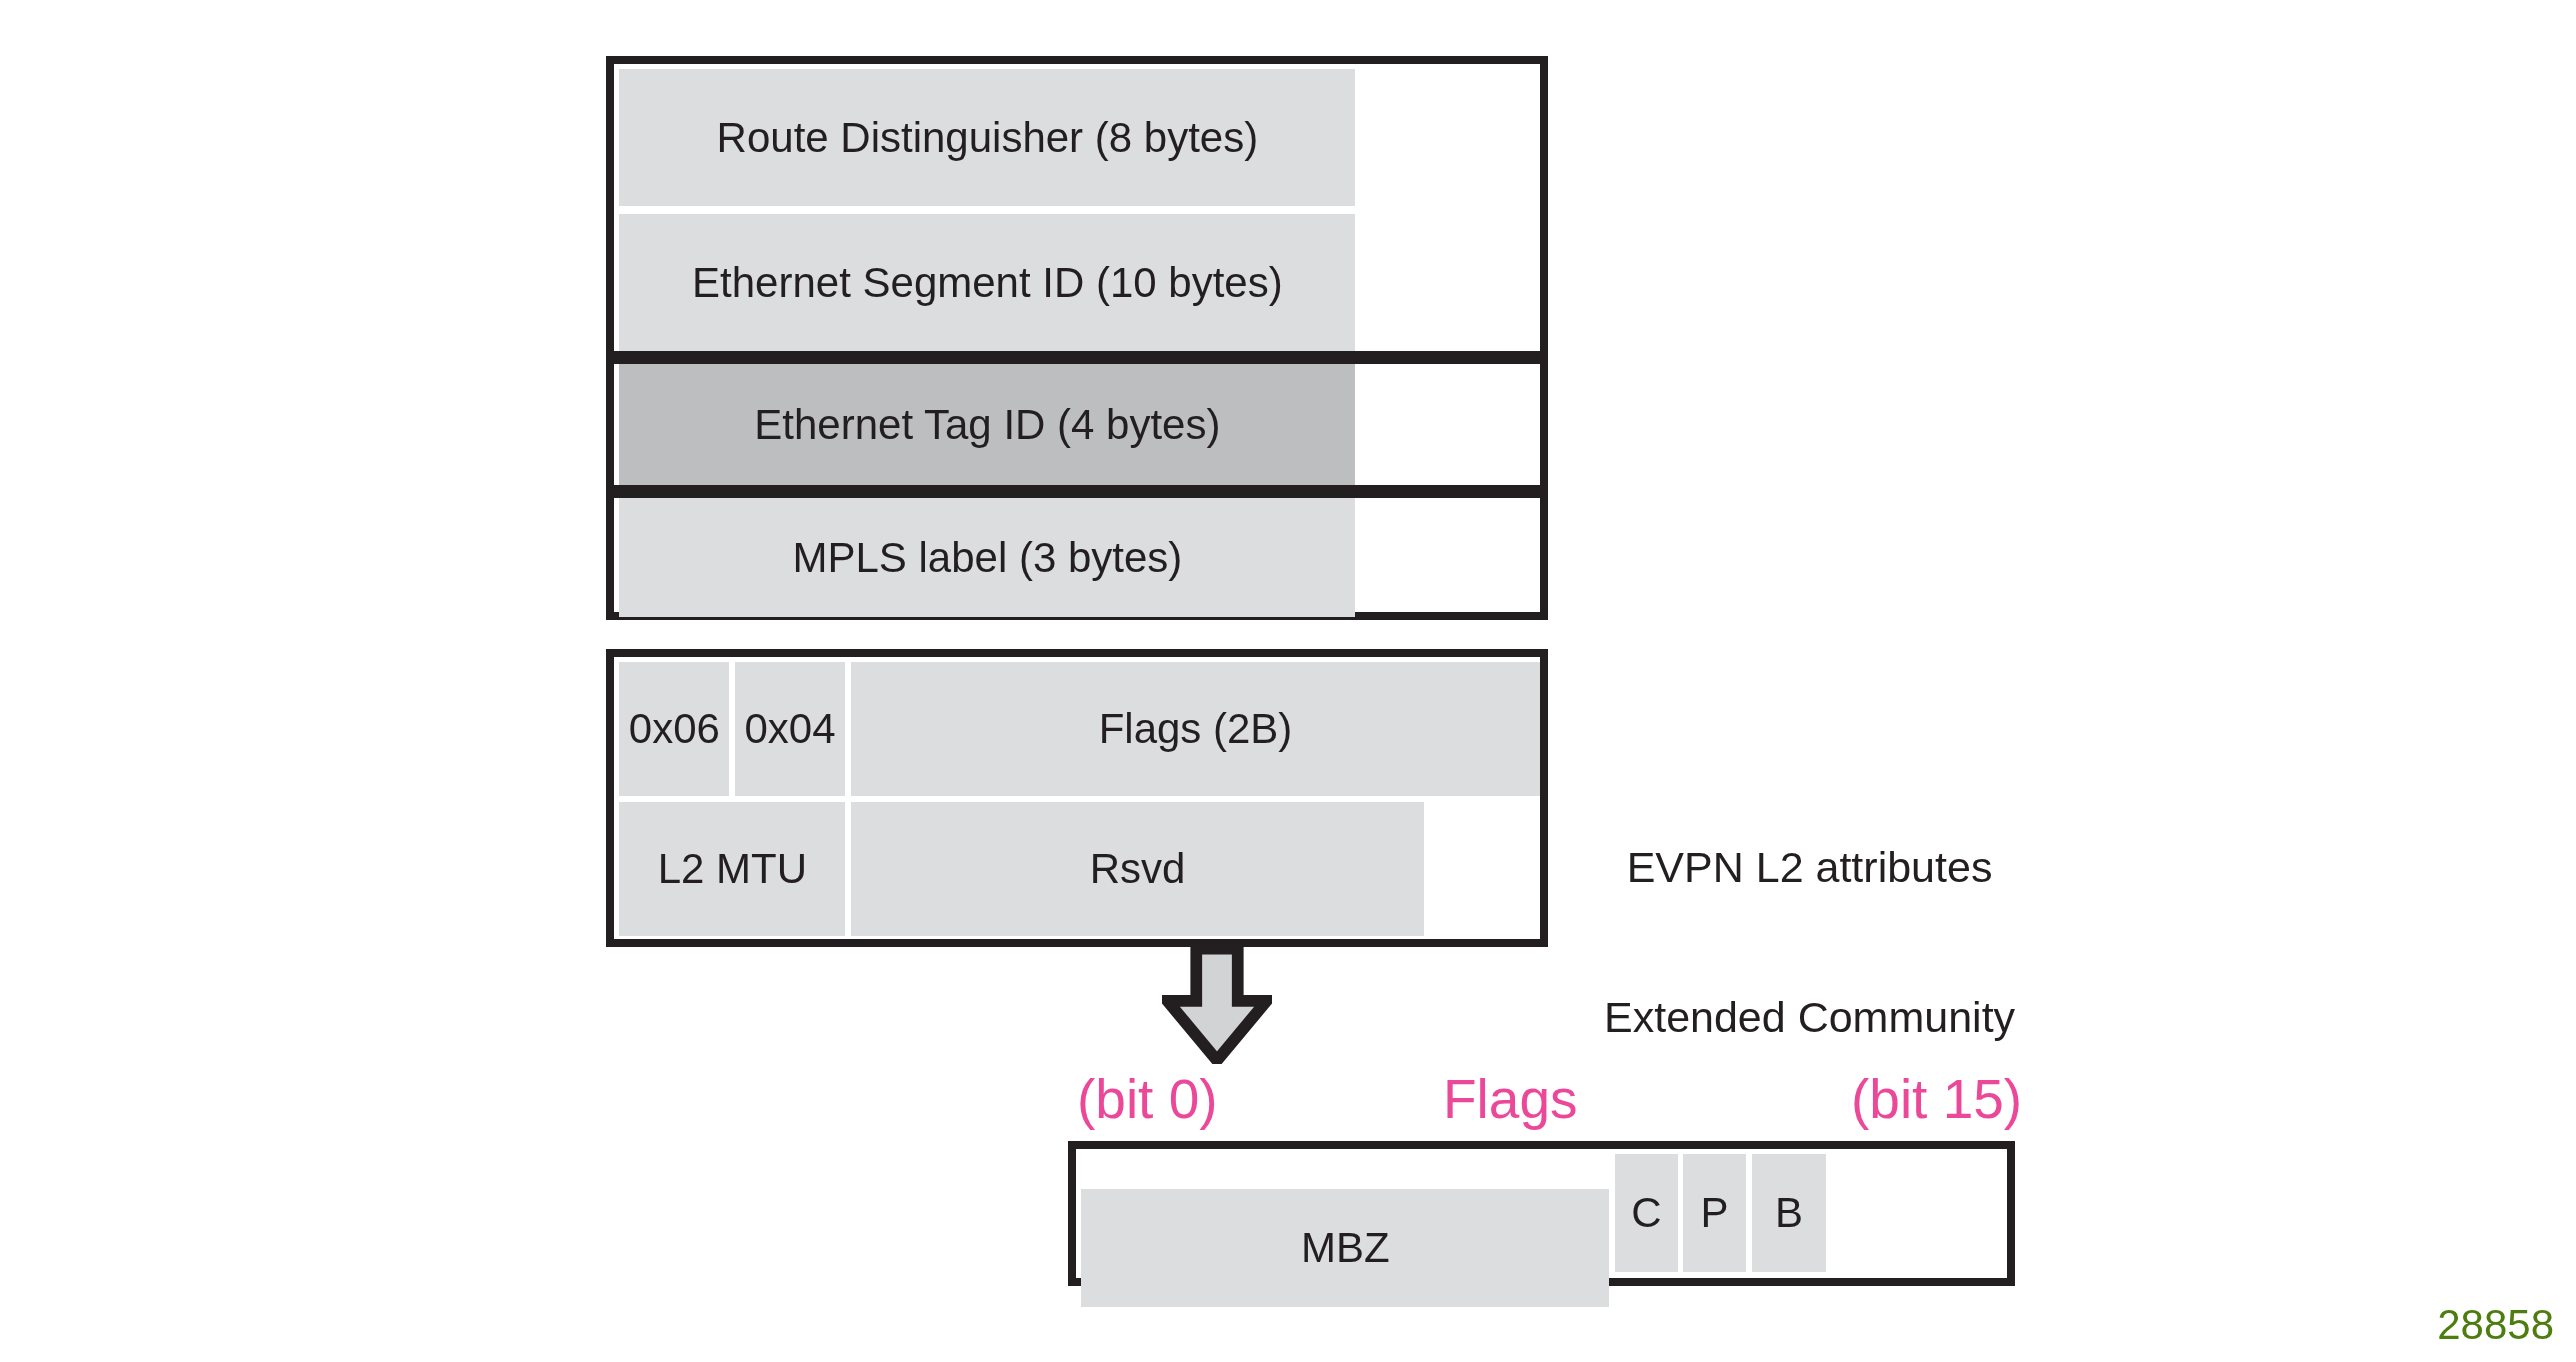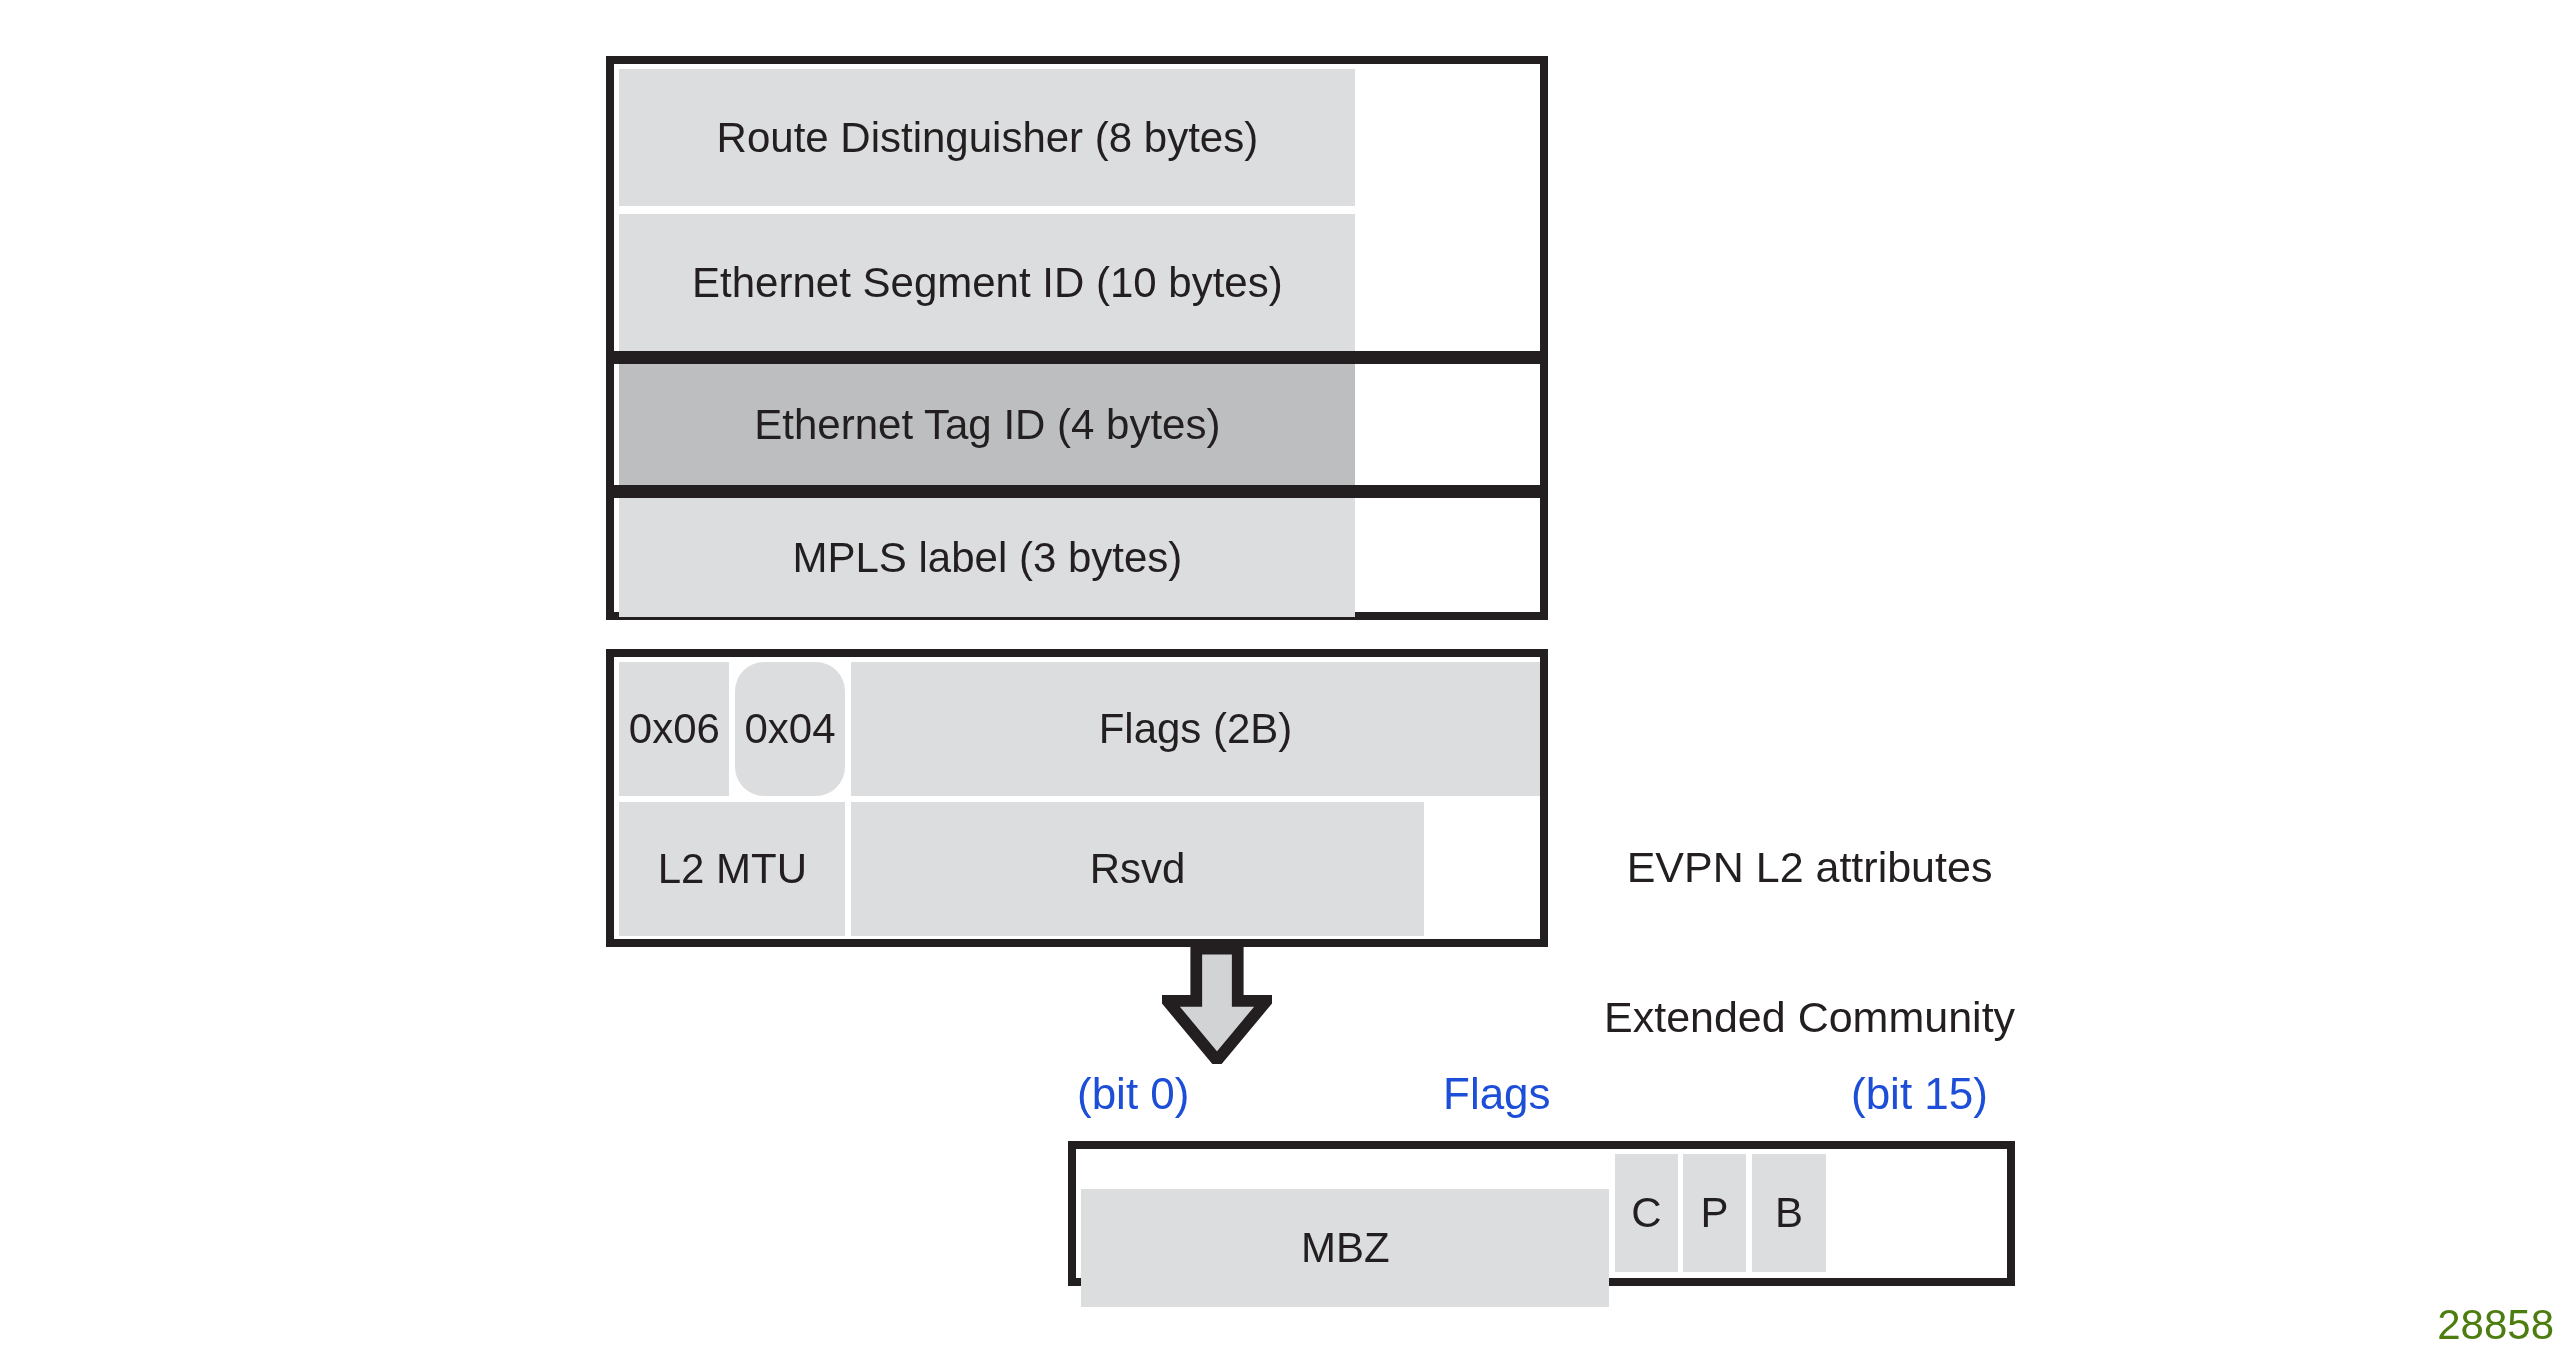--- a/index.html
+++ b/index.html
@@ -78,23 +78,23 @@
     position: absolute;
     left: 1162px;
     top: 945px;
     width: 110px;
     height: 119px;
   }
 
   
   .bitlabel {
     position: absolute;
-    font-size: 44px;
+    font-size: 55px;
     line-height: 1;
-    color: #1d4ed8;
+    color: #ec4899;
     white-space: nowrap;
     text-align: right;
   }
   #bit0-label   { left: 1077px; top: 1072px; }
   #flags-label  { left: 1443px; top: 1072px; }
   #bit15-label  { left: 1851px; top: 1072px; }
 
   
   #flags-frame {
     left: 1068px;
@@ -126,21 +126,21 @@
   <div class="cell highlight" style="top:300px;height:121px;">Ethernet Tag ID (4 bytes)</div>
 
   <div class="hbar" style="left:-8.1px;top:421px;width:942px;height:12.7px;"></div>
 
   <div class="cell" style="top:434px;height:119px;">MPLS label (3 bytes)</div>
 </div>
 
 <div class="frame" id="evpn-frame">
   <div class="cell" style="left:5.4px;top:5.4px;width:110px;height:134px;">0x06</div>
 
-  <div class="cell" style="left:121px;top:5.4px;width:110px;height:134px;border-radius:29px;">0x04</div>
+  <div class="cell" style="left:121px;top:5.4px;width:110px;height:134px;">0x04</div>
 
   <div class="cell" style="left:237px;top:5.4px;width:689px;height:134px;">Flags (2B)</div>
 
   <div class="cell" style="left:5.4px;top:145px;width:226px;height:134px;">L2 MTU</div>
 
   <div class="cell" style="left:237px;top:145px;width:573px;height:134px;">Rsvd</div>
 </div>
 
 <div id="evpn-caption">
   <div>EVPN L2 attributes</div>

